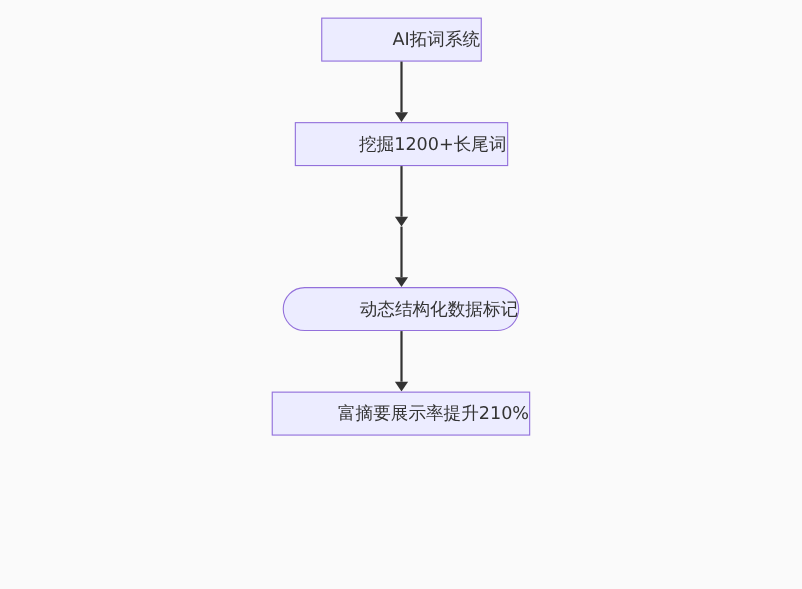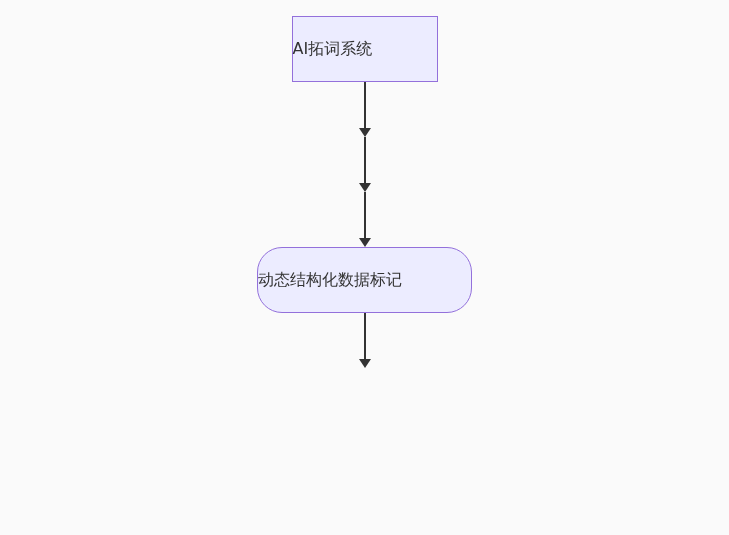--- a/index.html
+++ b/index.html
@@ -20,24 +20,24 @@
     position: absolute;
     left: 0;
     top: 16px;
     width: 100%;
     display: flex;
     flex-direction: column;
     align-items: center;
   }
   .node {
     box-sizing: border-box;
-    height: 66px;
+    height: 40px;
     display: flex;
     align-items: center;
-    justify-content: flex-start;
+    justify-content: flex-end;
     background: var(--node-fill, #ECECFF);
     border: 1px solid var(--node-border, #9370DB);
     color: var(--text, #333333);
     font-size: 16px;
     line-height: 1;
     white-space: nowrap;
   }
   .node.n1 { width: 146px; }
   .node.n2 { width: 194px; }
   .node.n3 { width: 224px; }
@@ -70,20 +70,23 @@
 
     <div class="node n1">
       <span>AI拓词系统</span>
     </div>
 
     <div class="connector">
       <div class="line"></div>
       <div class="head"></div>
     </div>
 
+    <div class="node n2">
+      <span>挖掘1200+长尾词</span>
+    </div>
 
     <div class="connector">
       <div class="line"></div>
       <div class="head"></div>
     </div>
 
 
     <div class="connector">
       <div class="line"></div>
       <div class="head"></div>
@@ -91,15 +94,18 @@
 
     <div class="node n4">
       <span>动态结构化数据标记</span>
     </div>
 
     <div class="connector">
       <div class="line"></div>
       <div class="head"></div>
     </div>
 
+    <div class="node n5">
+      <span>富摘要展示率提升210%</span>
+    </div>
 
   </div>
 </div>
 
 </body></html>

